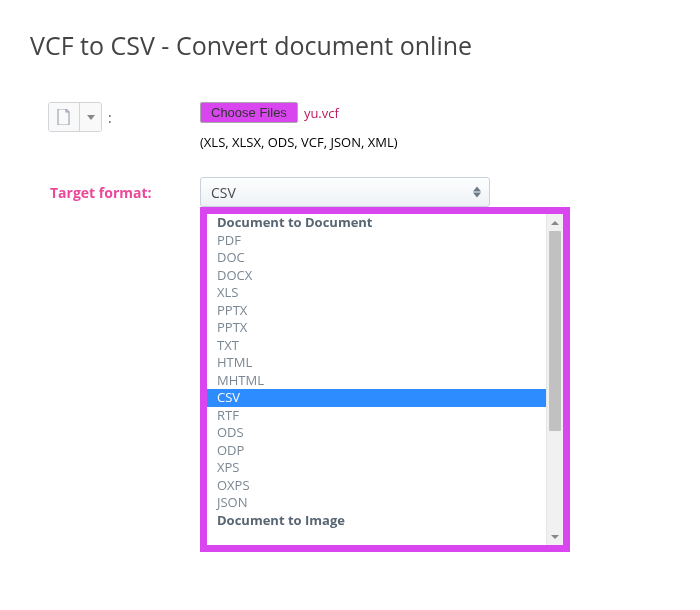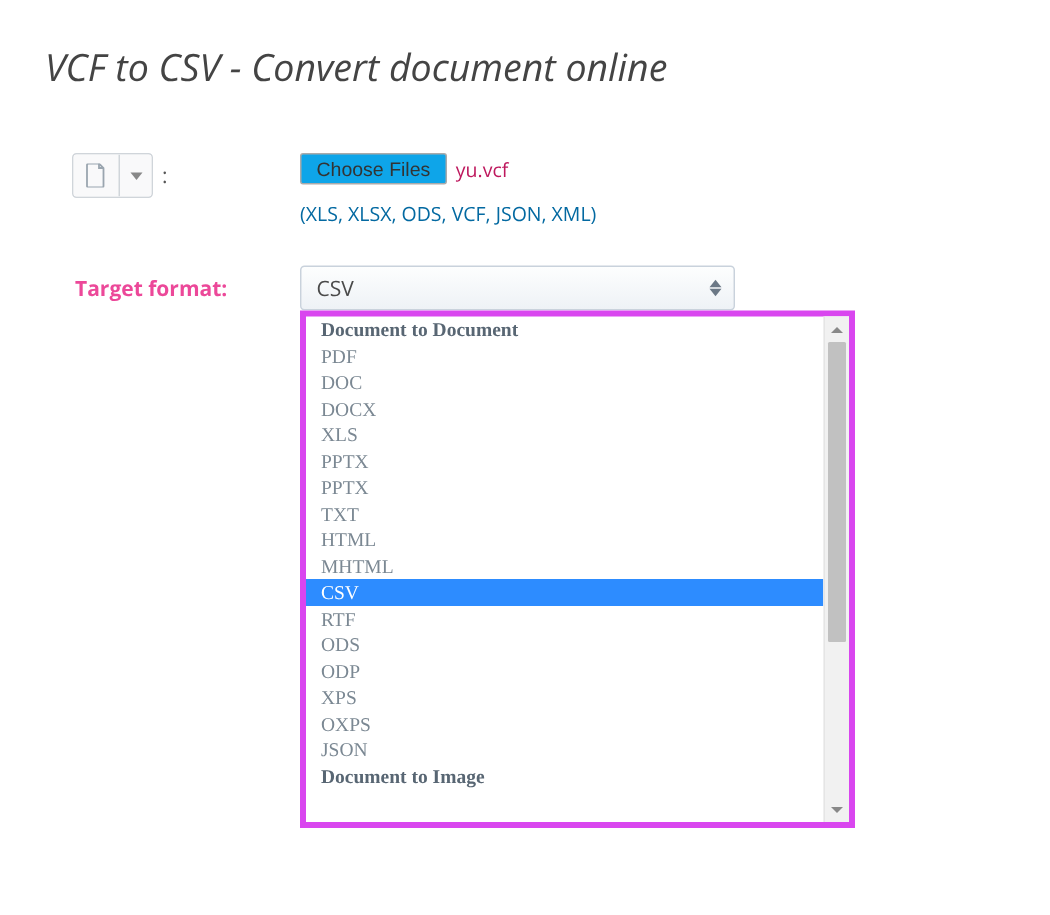--- a/index.html
+++ b/index.html
@@ -13,21 +13,20 @@
     overflow: hidden;
   }
   .page {
     padding: 28px 30px 0 30px;
   }
   h1 {
     font-size: 25px;
     font-weight: 400;
     color: #444;
     margin: 0 0 40px 0;
-    font-style: italic;
   }
   .row {
     display: flex;
     align-items: flex-start;
     margin-bottom: 6px;
   }
   .left-col {
     width: 170px;
     flex: 0 0 170px;
     display: flex;
@@ -59,37 +58,37 @@
     border-left: 1px solid #d0d5da;
     width: 22px;
   }
   .colon {
     margin-left: 6px;
     color: #555;
     font-size: 14px;
   }
   .choose-btn {
     display: inline-block;
-    background: #0ea5e9;
+    background: #d946ef;
     border: 1px solid #aaa;
     padding: 2px 10px;
     font-size: 13px;
     color: #333;
     font-family: Arial, sans-serif;
     cursor: pointer;
     border-radius: 2px;
   }
   .filename {
     font-size: 13px;
     color: #be185d;
     margin-left: 6px;
   }
   .hint {
     font-size: 13px;
-    color: #0369a1;
+    color: #000000;
     margin-top: 10px;
   }
   .label {
     font-size: 14px;
     color: #ec4899;
     font-weight: 700;
     padding-left: 20px;
   }
   .format-row { margin-top: 26px; }
   .select-wrap {
@@ -125,25 +124,24 @@
     border-right: 4px solid transparent;
   }
   .tri-up { border-bottom: 5px solid #6b7886; }
   .tri-down { border-top: 5px solid #6b7886; }
   .dropdown {
     position: absolute;
     top: 30px;
     left: 0;
     width: 370px;
     height: 345px;
-    border: 4px solid #d946ef;
+    border: 7px solid #d946ef;
     background: #fff;
     display: flex;
     z-index: 10;
-    font-family: Liberation Serif, serif;
   }
   .dd-list {
     flex: 1;
     overflow: hidden;
     position: relative;
   }
   .dd-item, .dd-header {
     font-size: 13px;
     line-height: 17.5px;
     height: 17.5px;

